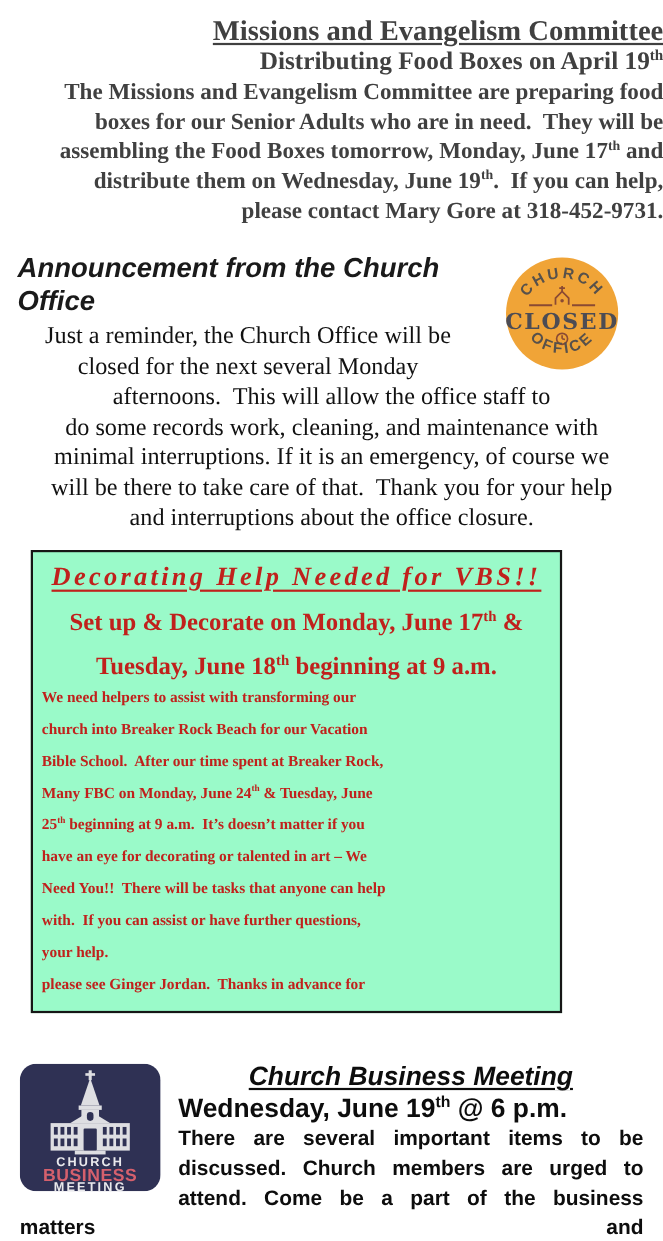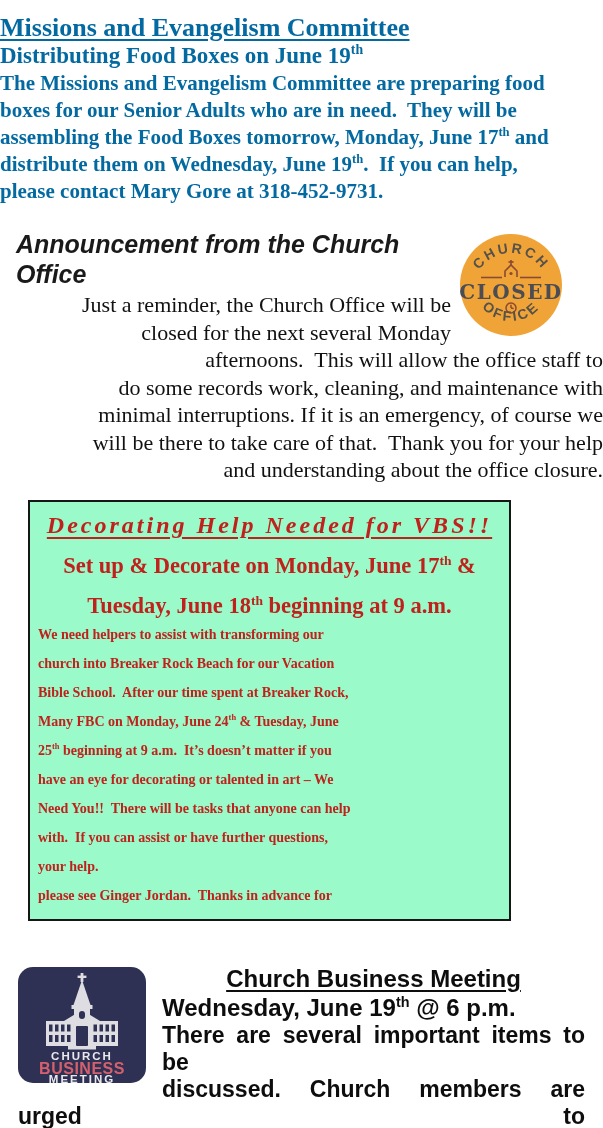--- a/index.html
+++ b/index.html
@@ -3,34 +3,34 @@
 <meta charset="utf-8">
 <style>
   html,body { margin:0; padding:0; }
   body {
     width:603px; height:1128px; background:#ffffff; overflow:hidden;
     font-family:"Liberation Serif", serif;
   }
   .sup { font-size:0.60em; vertical-align:super; line-height:0; }
 
   
-  .missions { padding-top:13px; text-align:left; color:#0369a1; font-weight:bold; }
+  .missions { padding-top:13px; text-align:right; color:#404040; font-weight:bold; }
   .m-title { font-size:26px; line-height:29px; }
   .m-title .u { text-decoration:underline; text-decoration-thickness:2px; text-underline-offset:3px; }
   .m-sub   { font-size:23px; line-height:28px; white-space:pre; }
   .m-line  { font-size:21px; line-height:27px; white-space:pre; }
 
   
   .office { margin-top:24px; }
   .badge-float { float:right; width:104px; height:104px; margin:4px 40px 6px 8px; }
   .o-heading {
     font-family:"Liberation Sans", sans-serif; font-style:italic; font-weight:bold;
     font-size:25px; line-height:30px; margin:0 0 2px 16px; color:#1a1a1a;
   }
-  .o-line { font-size:22px; line-height:27.5px; text-align:right; white-space:pre; color:#111; }
+  .o-line { font-size:22px; line-height:27.5px; text-align:center; white-space:pre; color:#111; }
 
   .arc-text  { font-family:"Liberation Sans", sans-serif; font-weight:bold; font-size:14px; letter-spacing:2.5px; fill:#57514B; }
   .closed-text { font-family:"DejaVu Serif", serif; font-weight:bold; font-size:20px; letter-spacing:1.5px; fill:#4C4C54; }
 
   
   .vbs {
     clear:both; margin:16px 24px 0 28px; width:483px; box-sizing:border-box;
     border:2px solid #161616; background:#9AFAC9; color:#C0211C;
     font-weight:bold; padding:9px 0 9px 0;
   }
@@ -39,41 +39,41 @@
   .v-sub  { text-align:center; font-size:22.5px; line-height:28px; white-space:pre;margin-top:12px; }
   .v-line { font-size:14px; line-height:29px; white-space:pre; padding-left:8px; }
 
   
   .business {
     clear:both; margin-top:44px; padding:0 18px;
     font-family:"Liberation Sans", sans-serif; font-weight:bold; color:#0d0d0d;
   }
   .logo-float { float:left; width:128px; height:116px; margin:2px 16px 0 0; }
   .b-heading { text-align:center; font-size:24px; line-height:28px; margin-top:12px; }
-  .b-heading .u { text-decoration:underline; text-decoration-thickness:2px; text-underline-offset:3px; }
+  .b-heading .u { text-decoration:underline; text-decoration-thickness:2px; text-underline-offset:3px;font-style:italic; }
   .b-date { text-align:left; font-size:24px; line-height:29px; white-space:pre; }
-  .b-line { font-size:23px; line-height:27px; text-align:justify; text-align-last:justify; }
+  .b-line { font-size:19px; line-height:27px; text-align:justify; text-align-last:justify; }
 
   .logo-church, .logo-meeting {
     fill:#E9E9EC; font-family:"Liberation Sans", sans-serif; font-size:11.5px;
     letter-spacing:2px; text-anchor:middle;
   }
   .logo-business {
     fill:#D5606D; font-family:"Liberation Sans", sans-serif; font-weight:bold;
     font-size:16px; letter-spacing:0.5px; text-anchor:middle;
   }
 </style>
 </head>
 <body>
 
 <div class="page">
 
   <section class="missions">
     <div class="m-title"><span class="u">Missions and Evangelism Committee</span></div>
-    <div class="m-sub"><span>Distributing Food Boxes on June 19</span><span class="sup">th</span></div>
+    <div class="m-sub"><span>Distributing Food Boxes on April 19</span><span class="sup">th</span></div>
     <div class="m-line"><span>The Missions and Evangelism Committee are preparing food</span></div>
     <div class="m-line"><span>boxes for our Senior Adults who are in need.  They will be</span></div>
     <div class="m-line"><span>assembling the Food Boxes tomorrow, Monday, June 17</span><span class="sup">th</span><span> and</span></div>
     <div class="m-line"><span>distribute them on Wednesday, June 19</span><span class="sup">th</span><span>.  If you can help,</span></div>
     <div class="m-line"><span>please contact Mary Gore at 318-452-9731.</span></div>
   </section>
 
   <section class="office">
     <div class="badge-float">
       <svg viewBox="0 0 104 104" width="104" height="104">
@@ -102,21 +102,21 @@
         <text class="arc-text"><textPath href="#arcBot" xlink:href="#arcBot" startOffset="50%" text-anchor="middle">OFFICE</textPath></text>
       </svg>
     </div>
     <h2 class="o-heading">Announcement from the Church Office</h2>
     <div class="o-line">Just a reminder, the Church Office will be</div>
     <div class="o-line">closed for the next several Monday</div>
     <div class="o-line">afternoons.  This will allow the office staff to</div>
     <div class="o-line">do some records work, cleaning, and maintenance with</div>
     <div class="o-line">minimal interruptions. If it is an emergency, of course we</div>
     <div class="o-line">will be there to take care of that.  Thank you for your help</div>
-    <div class="o-line">and understanding about the office closure.</div>
+    <div class="o-line">and interruptions about the office closure.</div>
   </section>
 
   <section class="vbs">
     <div class="v-title"><span class="u">Decorating Help Needed for VBS!!</span></div>
     <div class="v-sub"><span>Set up &amp; Decorate on Monday, June 17</span><span class="sup">th</span><span> &amp;</span></div>
     <div class="v-sub"><span>Tuesday, June 18</span><span class="sup">th</span><span> beginning at 9 a.m.</span></div>
     <div class="v-line"><span>We need helpers to assist with transforming our</span></div>
     <div class="v-line"><span>church into Breaker Rock Beach for our Vacation</span></div>
     <div class="v-line"><span>Bible School.  After our time spent at Breaker Rock,</span></div>
     <div class="v-line"><span>Many FBC on Monday, June 24</span><span class="sup">th</span><span> &amp; Tuesday, June</span></div>

